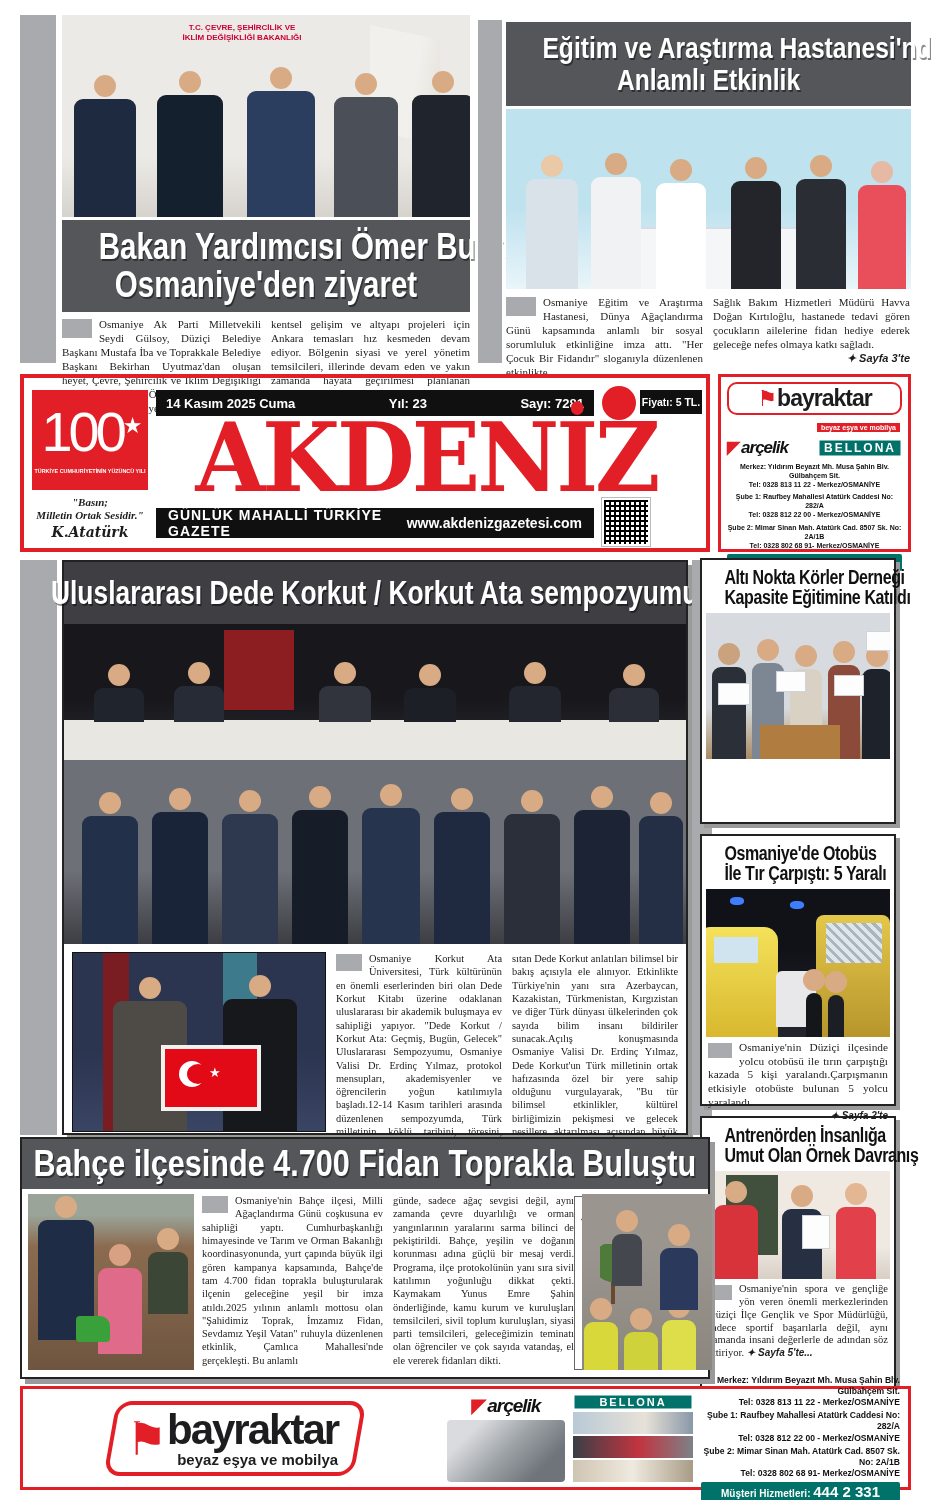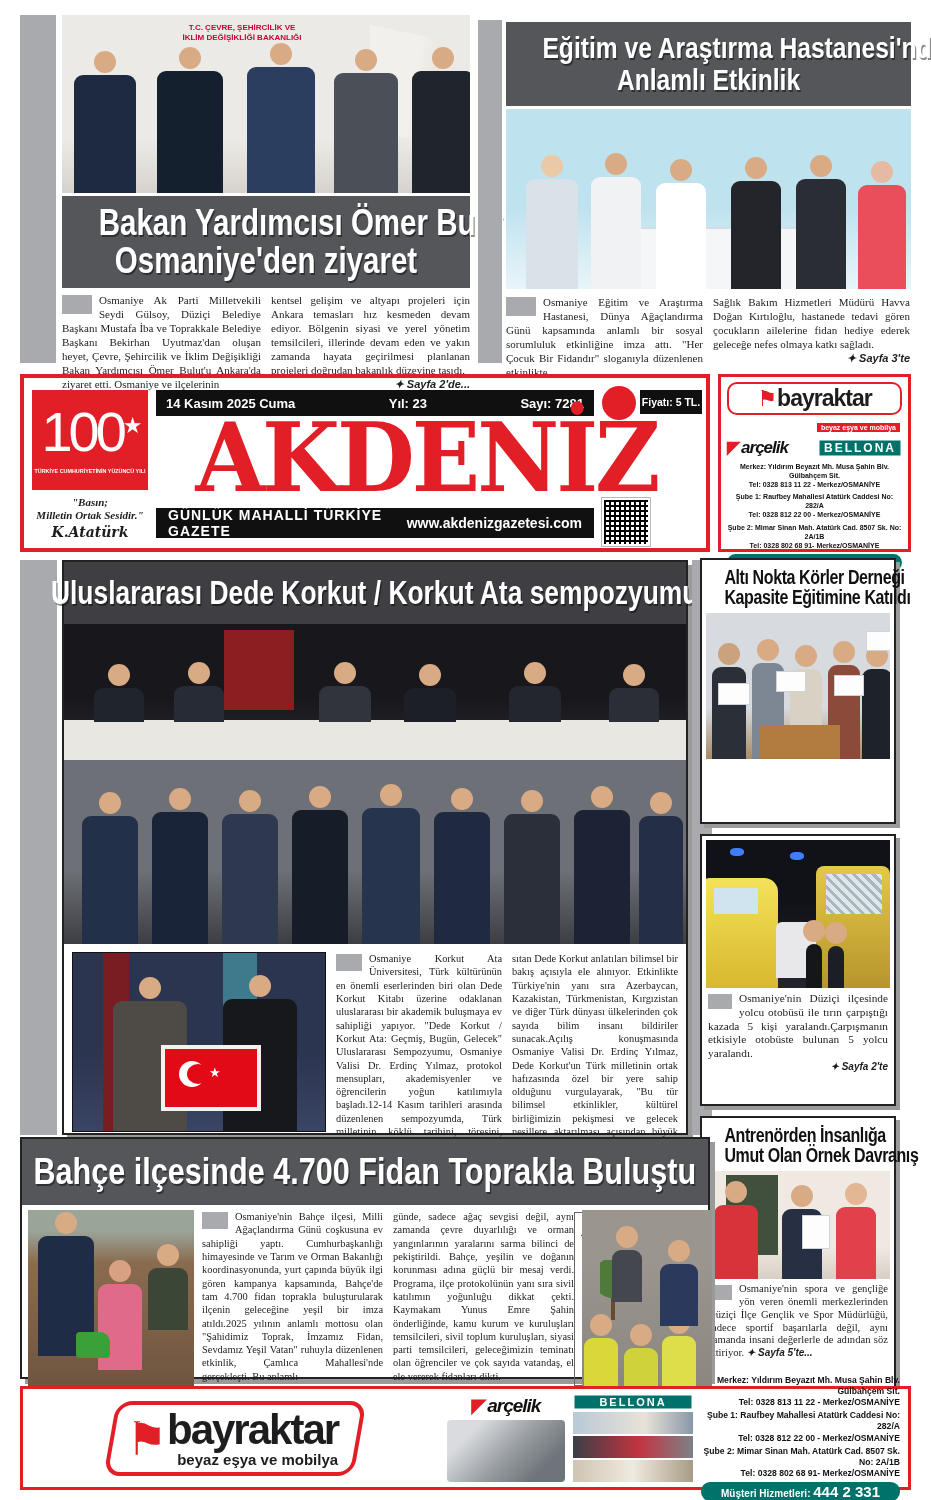--- a/index.html
+++ b/index.html
@@ -16,34 +16,34 @@
   .person{position:absolute;bottom:0;border-radius:9px 9px 0 0;background:#233046;}
   .person::before{content:"";position:absolute;width:22px;height:22px;border-radius:50%;background:var(--skin,#d8ab85);top:-24px;left:50%;margin-left:-11px;}
   .boxed{border:2px solid #222;box-shadow:5px 5px 0 #9a9a9a;background:#fff;}
   .side-art{border:2px solid #222;box-shadow:4px 4px 0 #9a9a9a;background:#fff;padding:4px;margin-bottom:10px;}
   .side-head{font-family:"Liberation Sans",sans-serif;font-weight:700;color:#111;text-align:center;line-height:1.02;padding:3px 0 5px;}
   .side-head span{display:block;transform:scaleX(.8);transform-origin:center;white-space:nowrap;font-size:20px;letter-spacing:-.5px;}
   .side-body{font-size:11.3px;line-height:1.22;text-align:justify;padding:4px 2px 0;}
   .redbox{border:3px solid #e21e26;background:#fff;}
   .blackbar{background:#101010;color:#fff;font-family:"Liberation Sans",sans-serif;font-weight:700;display:flex;align-items:center;}
   .addr{font-family:"Liberation Sans",sans-serif;font-weight:700;text-align:center;color:#111;}
-  .teal-pill{background:#00726a;color:#fff;font-family:"Liberation Sans",sans-serif;font-weight:700;text-align:center;border-radius:9px;}
+  .teal-pill{background:#00726a;color:#fff;font-family:"Liberation Sans",sans-serif;font-weight:700;text-align:center;border-radius:2px;}
   .flag-icon{color:#e21e26;font-family:"DejaVu Sans",sans-serif;}
   .arcelik{font-family:"Liberation Sans",sans-serif;font-weight:700;font-style:italic;letter-spacing:-1px;color:#111;}
   .arcelik::before{content:"◤";color:#e21e26;font-style:normal;margin-right:2px;}
   .bellona{background:#00726a;color:#fff;font-family:"Liberation Sans",sans-serif;font-weight:700;letter-spacing:2px;text-align:center;box-shadow:inset 0 0 0 1.5px #fff,inset 0 0 0 3px #00726a;}
   .cert{position:absolute;background:#fdfdfd;border:1px solid #cfd4da;}
   .qr{background-image:linear-gradient(90deg,#000 2px,transparent 2px),linear-gradient(#000 2px,transparent 2px);background-size:5px 5px;background-color:#fff;border:2px solid #fff;outline:1px solid #bbb;}
 </style>
 </head>
 <body>
 
 <div class="abs strip" style="left:20px;top:15px;width:36px;height:348px;"></div>
 <div class="abs" style="left:62px;top:15px;width:408px;">
-  <div class="photo" style="height:178px;background:linear-gradient(#eceae6 70%,#d6d3cd);">
+  <div class="photo" style="height:202px;background:linear-gradient(#eceae6 70%,#d6d3cd);">
     <div class="abs" style="left:70px;top:8px;width:220px;text-align:center;font-family:'Liberation Sans',sans-serif;font-weight:700;font-size:8px;color:#c03;line-height:1.2;">
       <span>T.C. ÇEVRE, ŞEHİRCİLİK VE</span><br><span>İKLİM DEĞİŞİKLİĞİ BAKANLIĞI</span>
     </div>
     <div class="abs" style="right:30px;top:10px;width:70px;height:120px;background:linear-gradient(100deg,#f2f0ec 60%,#e3e0da);clip-path:polygon(0 0,100% 12%,100% 100%,0 88%);"></div>
     <div class="person" style="left:12px;width:62px;height:118px;background:#1d2a3f;"></div>
     <div class="person" style="left:95px;width:66px;height:122px;background:#15202f;"></div>
     <div class="person" style="left:185px;width:68px;height:126px;background:#2c3e5f;"></div>
     <div class="person" style="left:272px;width:64px;height:120px;background:#4b4f57;"></div>
     <div class="person" style="left:350px;width:62px;height:122px;background:#20242c;"></div>
   </div>
@@ -181,20 +181,24 @@
       <div class="person" style="left:156px;width:30px;height:90px;background:#1e222a;"></div>
       <div class="cert" style="left:12px;top:70px;width:30px;height:20px;"></div>
       <div class="cert" style="left:70px;top:58px;width:28px;height:19px;"></div>
       <div class="cert" style="left:128px;top:62px;width:28px;height:19px;"></div>
       <div class="cert" style="left:160px;top:18px;width:26px;height:18px;"></div>
       <div class="abs" style="left:54px;bottom:0;width:80px;height:34px;background:#b07c3f;"></div>
     </div>
   </div>
 
   <div class="side-art" style="height:272px;box-sizing:border-box;">
+    <div class="side-head">
+      <span>Osmaniye'de Otobüs</span>
+      <span>İle Tır Çarpıştı: 5 Yaralı</span>
+    </div>
     <div class="photo" style="height:148px;background:linear-gradient(#101218 40%,#23242c);">
       <div class="abs" style="left:-6px;bottom:0;width:78px;height:110px;background:linear-gradient(#f4e25a,#d8b82e);border-radius:10px 14px 0 0;"></div>
       <div class="abs" style="left:8px;top:48px;width:44px;height:26px;background:#cfe4ef;"></div>
       <div class="abs" style="left:70px;bottom:10px;width:40px;height:56px;background:#e8e8ea;border-radius:6px 6px 0 0;"></div>
       <div class="abs" style="right:0;bottom:0;width:74px;height:122px;background:linear-gradient(#e3c84a,#b7952c);border-radius:8px 8px 0 0;"></div>
       <div class="abs" style="right:8px;top:34px;width:56px;height:40px;background:repeating-linear-gradient(45deg,#dfe6ea 0 4px,#aab6bd 4px 7px);"></div>
       <div class="abs" style="left:24px;top:8px;width:14px;height:8px;background:#3f7dff;border-radius:40%;box-shadow:60px 4px 0 #3f7dff;"></div>
       <div class="person" style="left:100px;width:16px;height:44px;background:#14161a;"></div>
       <div class="person" style="left:122px;width:16px;height:42px;background:#1b1e24;"></div>
     </div>
@@ -211,21 +215,21 @@
       <div class="person" style="left:8px;width:44px;height:74px;background:#d8333b;"></div>
       <div class="person" style="left:76px;width:40px;height:70px;background:#273042;"></div>
       <div class="person" style="left:130px;width:40px;height:72px;--skin:#e3b793;background:#e2404a;"></div>
       <div class="cert" style="left:96px;top:44px;width:26px;height:32px;"></div>
     </div>
     <div class="side-body" style="font-size:10.6px;"><span class="dropcap" style="width:24px;height:15px;"></span><span>Osmaniye'nin spora ve gençliğe yön veren önemli merkezlerinden Düziçi İlçe Gençlik ve Spor Müdürlüğü, sadece sportif başarılarla değil, aynı zamanda insani değerlerle de adından söz ettiriyor.</span> <span class="more" style="display:inline;font-size:10px;">✦ Sayfa 5'te...</span></div>
   </div>
 </div>
 
 <div class="abs boxed" style="left:20px;top:1137px;width:690px;height:242px;box-sizing:border-box;">
-  <div class="headline-box impact" style="height:66px;display:flex;align-items:center;justify-content:center;">
+  <div class="headline-box impact" style="height:50px;display:flex;align-items:center;justify-content:center;">
     <span class="cond" style="font-size:36px;transform:scaleX(.85);">Bahçe ilçesinde 4.700 Fidan Toprakla Buluştu</span>
   </div>
   <div style="display:flex;gap:8px;padding:5px 6px 0;">
     <div class="photo" style="width:166px;height:176px;flex:none;background:linear-gradient(#9aa499 12%,#8a6b4f 30%,#6f5540);">
       <div class="person" style="left:10px;bottom:30px;width:56px;height:120px;background:#1e2c46;"></div>
       <div class="person" style="left:70px;bottom:16px;width:44px;height:86px;--skin:#d9a183;background:#e06a8a;"></div>
       <div class="person" style="left:120px;bottom:56px;width:40px;height:62px;background:#3c4637;"></div>
       <div class="abs" style="left:48px;bottom:28px;width:34px;height:26px;background:#3aa13a;border-radius:4px 10px 4px 4px;"></div>
     </div>
     <div style="display:flex;flex-direction:row;width:372px;">

